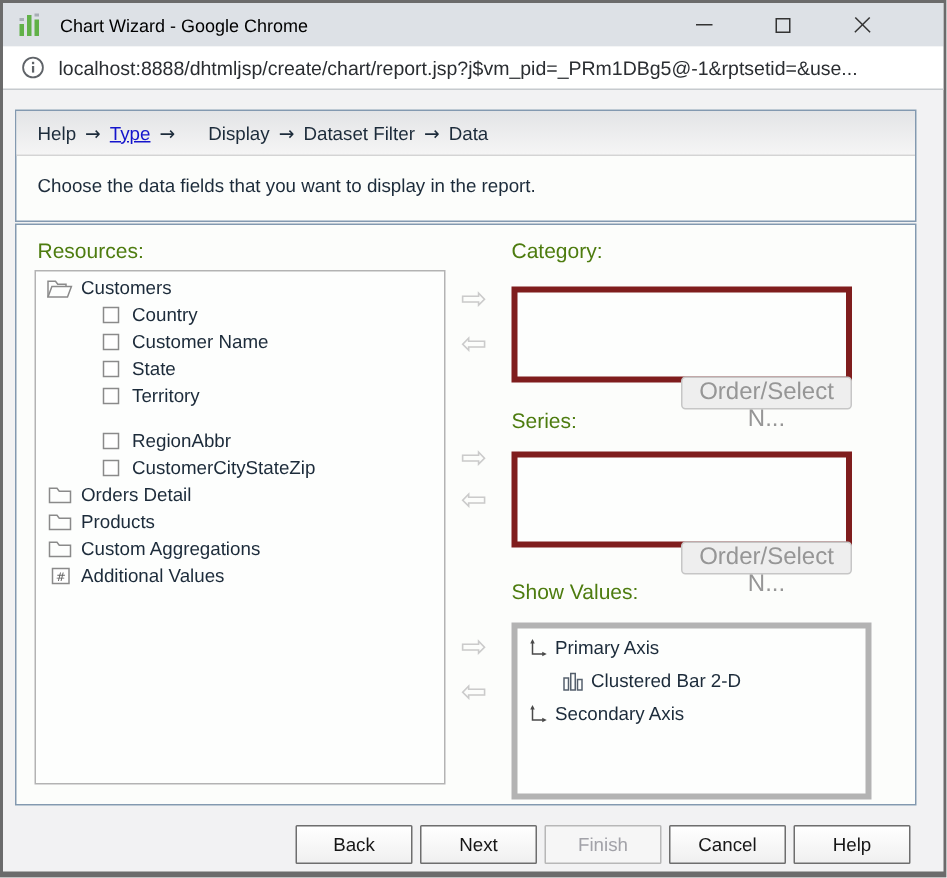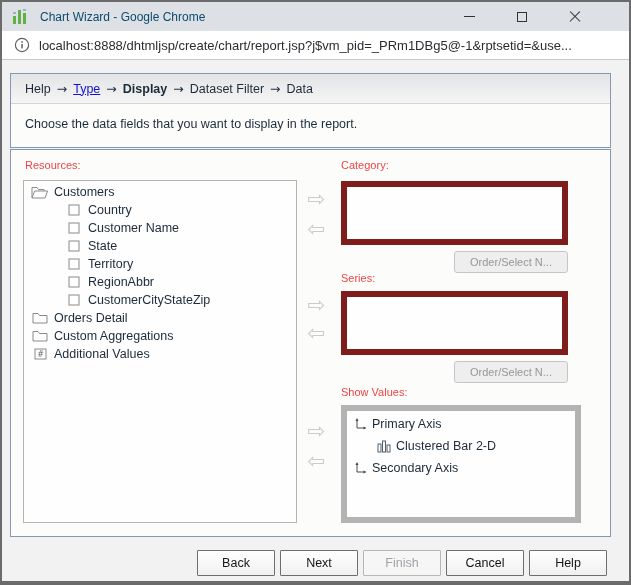--- a/index.html
+++ b/index.html
@@ -10,21 +10,21 @@
     background:#f2f2f3;
     border:2px solid #6b6b6b;border-bottom-width:4px;
     overflow:hidden;
   }
   
   .titlebar{
     position:absolute;left:0;top:0;right:0;height:29px;
     background:#dde1e6;display:flex;align-items:center;
   }
   .app-icon{margin-left:10px;width:18px;height:17px;display:inline-block;}
-  .win-title{margin-left:10px;font-size:12px;color:#0c4a6e;}
+  .win-title{margin-left:10px;font-size:12px;color:#000000;}
   .win-controls{position:absolute;right:39px;top:0;height:29px;display:flex;}
   .win-btn{width:30px;height:29px;display:flex;align-items:center;justify-content:center;margin-left:23px;cursor:default;}
   .glyph-min{width:11px;height:1px;background:#333;}
   .glyph-max{width:10px;height:10px;border:1px solid #333;}
   .glyph-close{position:relative;width:12px;height:12px;}
   .glyph-close::before,.glyph-close::after{
     content:"";position:absolute;left:-1px;top:5px;width:14px;height:1.4px;background:#333;
   }
   .glyph-close::before{transform:rotate(45deg);}
   .glyph-close::after{transform:rotate(-45deg);}
@@ -40,48 +40,48 @@
     position:absolute;left:8px;top:71px;width:601px;height:75px;
     background:#fcfdfb;border:1px solid #8399b0;
   }
   .crumbbar{
     height:30px;background:linear-gradient(#e3e4e6,#f5f5f5);
     border-bottom:1px solid #d4d4d4;display:flex;align-items:center;
     padding-left:14px;font-size:12.5px;color:#1c2b3a;
   }
   .crumb-sep{margin:0 6px;color:#1c2b3a;font-family:"DejaVu Sans",sans-serif;}
   .crumb-link{color:#1414cc;text-decoration:underline;cursor:pointer;}
-  .crumb-current{font-weight:bold;}
+  .crumb-current{font-weight:normal;margin-left:16px;}
   .instruction{padding:13px 0 0 14px;font-size:12.5px;color:#1c2b3a;}
   .box2{
     position:absolute;left:8px;top:147px;width:601px;height:388px;
     background:#fcfdfb;border:1px solid #8399b0;
   }
-  .fld-label{position:absolute;font-size:11px;color:#ef4444;}
+  .fld-label{position:absolute;font-size:14px;color:#4d7c0f;}
   
   .tree-panel{
     position:absolute;left:12px;top:30px;width:274px;height:343px;
     background:#fdfefd;border:1px solid #b3b3b3;overflow:hidden;padding-top:2px;
   }
   .tree-row{display:flex;align-items:center;height:18px;font-size:12.5px;color:#1c2b3a;cursor:default;text-align:center;}
   .tree-icon{width:20px;display:flex;justify-content:center;align-items:center;flex:0 0 auto;}
   .tree-label{margin-left:4px;white-space:nowrap;}
   .list-box{
-    position:absolute;background:#fdfefd;border:6px solid #7f1d1d;
+    position:absolute;background:#fdfefd;border:4px solid #7f1d1d;margin-top:10px;
   }
   .cat-box{left:330px;top:31px;width:227px;height:64px;}
   .ser-box{left:330px;top:141px;width:227px;height:64px;}
   .sv-box{left:330px;top:255px;width:240px;height:118px;border-color:#b3b3b3;padding-top:2px;}
   .sv-row{display:flex;align-items:center;height:22px;font-size:12.5px;color:#1c2b3a;}
   .sv-icon{width:19px;display:flex;justify-content:center;align-items:center;flex:0 0 auto;}
   .sv-label{margin-left:3px;white-space:nowrap;}
   .order-btn{
     position:absolute;width:114px;height:22px;left:443px;
     background:#eeeeee;border:1px solid #c6c6c6;border-radius:3px;
-    font-size:11px;color:#969696;font-family:"Liberation Sans",sans-serif;
+    font-size:16px;color:#969696;font-family:"Liberation Sans",sans-serif;
   }
   .order-btn.b1{top:101px;}
   .order-btn.b2{top:211px;}
   
   .xfer{position:absolute;width:24px;height:24px;color:#cbcbcb;
     font-family:"DejaVu Sans",sans-serif;font-size:21px;line-height:22px;text-align:center;cursor:default;}
   .xfer.right::before{content:"\21E8";}
   .xfer.left::before{content:"\21E6";}
   
   .footer-btn{
@@ -185,21 +185,21 @@
           <span class="tree-label">State</span>
         </div>
         <div class="tree-row" style="padding-left: 40px;">
           <span class="tree-icon">
             <svg width="12" height="12" viewBox="0 0 12 12">
               <rect x="1" y="1" width="10" height="10" fill="#fff" stroke="#8a8a8a" stroke-width="1"></rect>
             </svg>
           </span>
           <span class="tree-label">Territory</span>
         </div>
-        <div class="tree-row" style="padding-left: 40px;">
+        <div class="tree-row" style="padding-left: 40px; margin-top: 12px;">
           <span class="tree-icon">
             <svg width="12" height="12" viewBox="0 0 12 12">
               <rect x="1" y="1" width="10" height="10" fill="#fff" stroke="#8a8a8a" stroke-width="1"></rect>
             </svg>
           </span>
           <span class="tree-label">RegionAbbr</span>
         </div>
         <div class="tree-row" style="padding-left: 40px;">
           <span class="tree-icon">
             <svg width="12" height="12" viewBox="0 0 12 12">
@@ -208,20 +208,28 @@
           </span>
           <span class="tree-label">CustomerCityStateZip</span>
         </div>
         <div class="tree-row" style="padding-left: 6px;">
           <span class="tree-icon">
             <svg width="16" height="12" viewBox="0 0 16 12">
               <path d="M1 11 V1.5 H6 L7.5 3.5 H15 V11 Z" fill="none" stroke="#8a8a8a" stroke-width="1"></path>
             </svg>
           </span>
           <span class="tree-label">Orders Detail</span>
+        </div>
+        <div class="tree-row" style="padding-left: 6px;">
+          <span class="tree-icon">
+            <svg width="16" height="12" viewBox="0 0 16 12">
+              <path d="M1 11 V1.5 H6 L7.5 3.5 H15 V11 Z" fill="none" stroke="#8a8a8a" stroke-width="1"></path>
+            </svg>
+          </span>
+          <span class="tree-label">Products</span>
         </div>
         <div class="tree-row" style="padding-left: 6px;">
           <span class="tree-icon">
             <svg width="16" height="12" viewBox="0 0 16 12">
               <path d="M1 11 V1.5 H6 L7.5 3.5 H15 V11 Z" fill="none" stroke="#8a8a8a" stroke-width="1"></path>
             </svg>
           </span>
           <span class="tree-label">Custom Aggregations</span>
         </div>
         <div class="tree-row" style="padding-left: 6px;">

